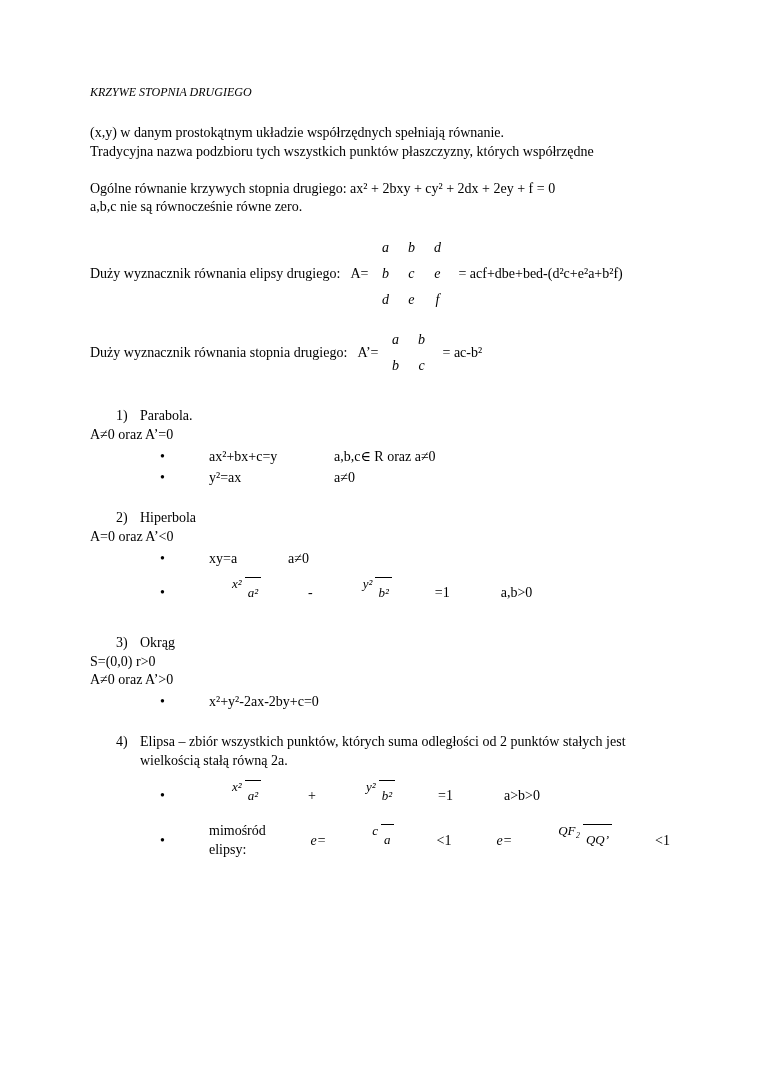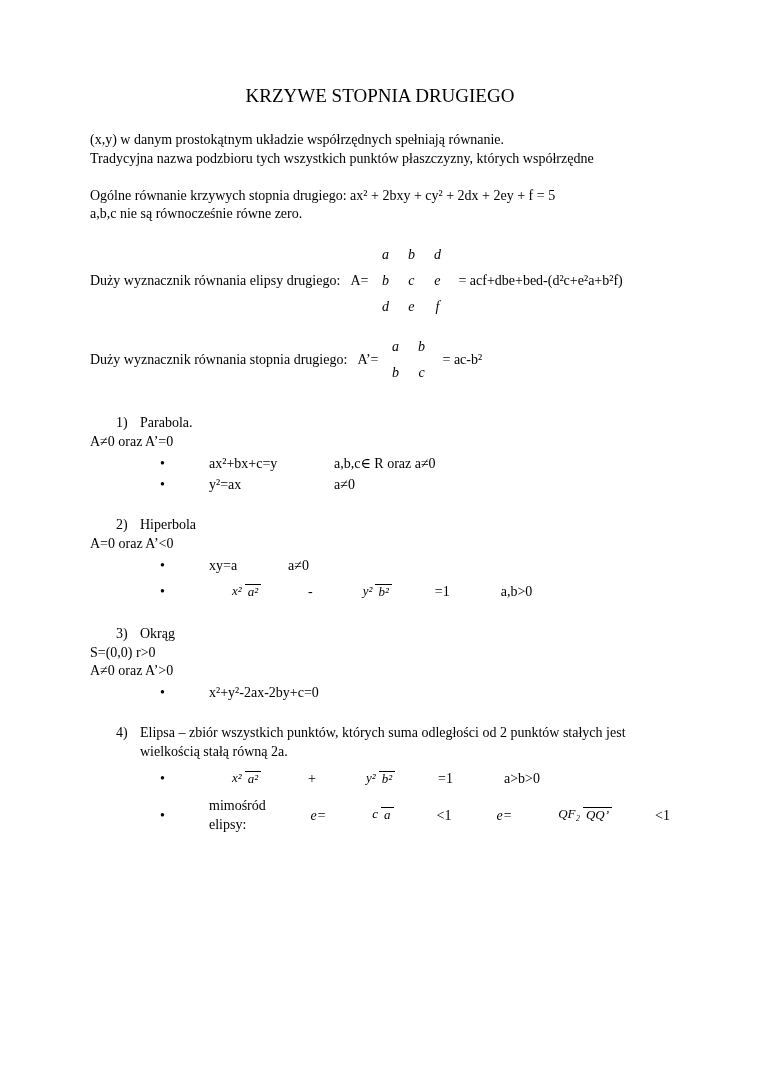--- a/index.html
+++ b/index.html
@@ -8,24 +8,24 @@
     height: 1075px;
     background: #ffffff;
     color: #000000;
     font-family: "Liberation Serif", "DejaVu Serif", serif;
     font-size: 14px;
     overflow: hidden;
   }
   .page { padding: 85px 90px 0 90px; }
 
   .title {
-    text-align: center;
-    font-size: 19px;
+    font-size: 12px;
     font-weight: normal;
     margin: 0 0 24px 0;
+    font-style: italic;
   }
 
   .para { line-height: 1.34; margin: 0 0 18px 0; }
 
   
   .det-block {
     display: flex;
     align-items: center;
     margin: 4px 0 16px 0;
   }
@@ -75,39 +75,39 @@
   .frac {
     display: inline-flex;
     flex-direction: row;
     font-style: italic;
     font-size: 13px;
     line-height: 1.15;
     margin: 3px 20px;
     vertical-align: middle;
   }
   .frac .num { padding: 0 3px; }
-  .frac .den { border-top: 1px solid #000; padding: 0 3px; }
+  .frac .den { border-top: 1px solid #000; padding: 8px 3px; }
   .op { margin: 0 4px; }
   .ital { font-style: italic; }
   .frac-line { margin-top: 6px; margin-bottom: 6px; }
 </style>
 </head>
 <body>
 
 <div class="page">
 
   <h1 class="title">KRZYWE STOPNIA DRUGIEGO</h1>
 
   <div class="para">
     <div>(x,y) w danym prostokątnym układzie współrzędnych spełniają równanie.</div>
     <div>Tradycyjna nazwa podzbioru tych wszystkich punktów płaszczyzny, których współrzędne</div>
   </div>
 
   <div class="para">
-    <div>Ogólne równanie krzywych stopnia drugiego: ax² + 2bxy + cy² + 2dx + 2ey + f = 5</div>
+    <div>Ogólne równanie krzywych stopnia drugiego: ax² + 2bxy + cy² + 2dx + 2ey + f = 0</div>
     <div>a,b,c nie są równocześnie równe zero.</div>
   </div>
 
   <div class="det-block det-big">
     <span class="det-label">Duży wyznacznik równania elipsy drugiego:</span>
     <span class="det-symbol">A=</span>
     <span class="matrix">
       <span class="mrow">
         <span class="cell">a</span>
         <span class="cell">b</span>

